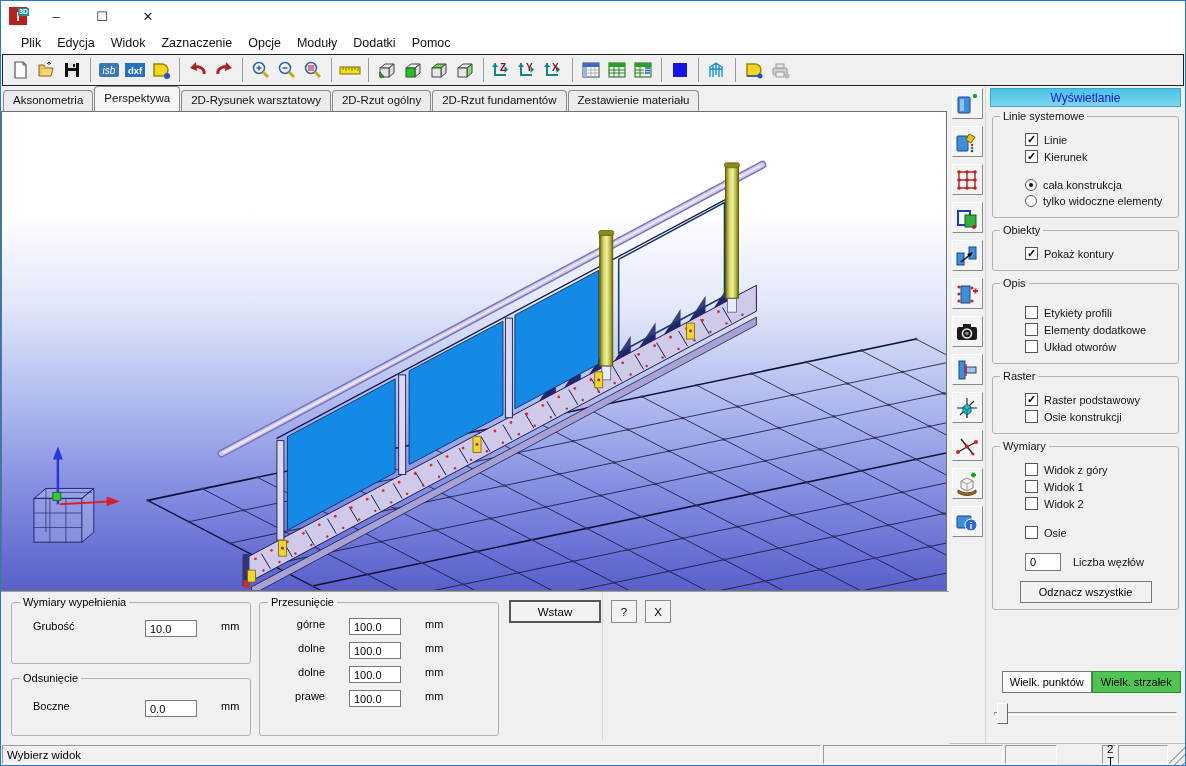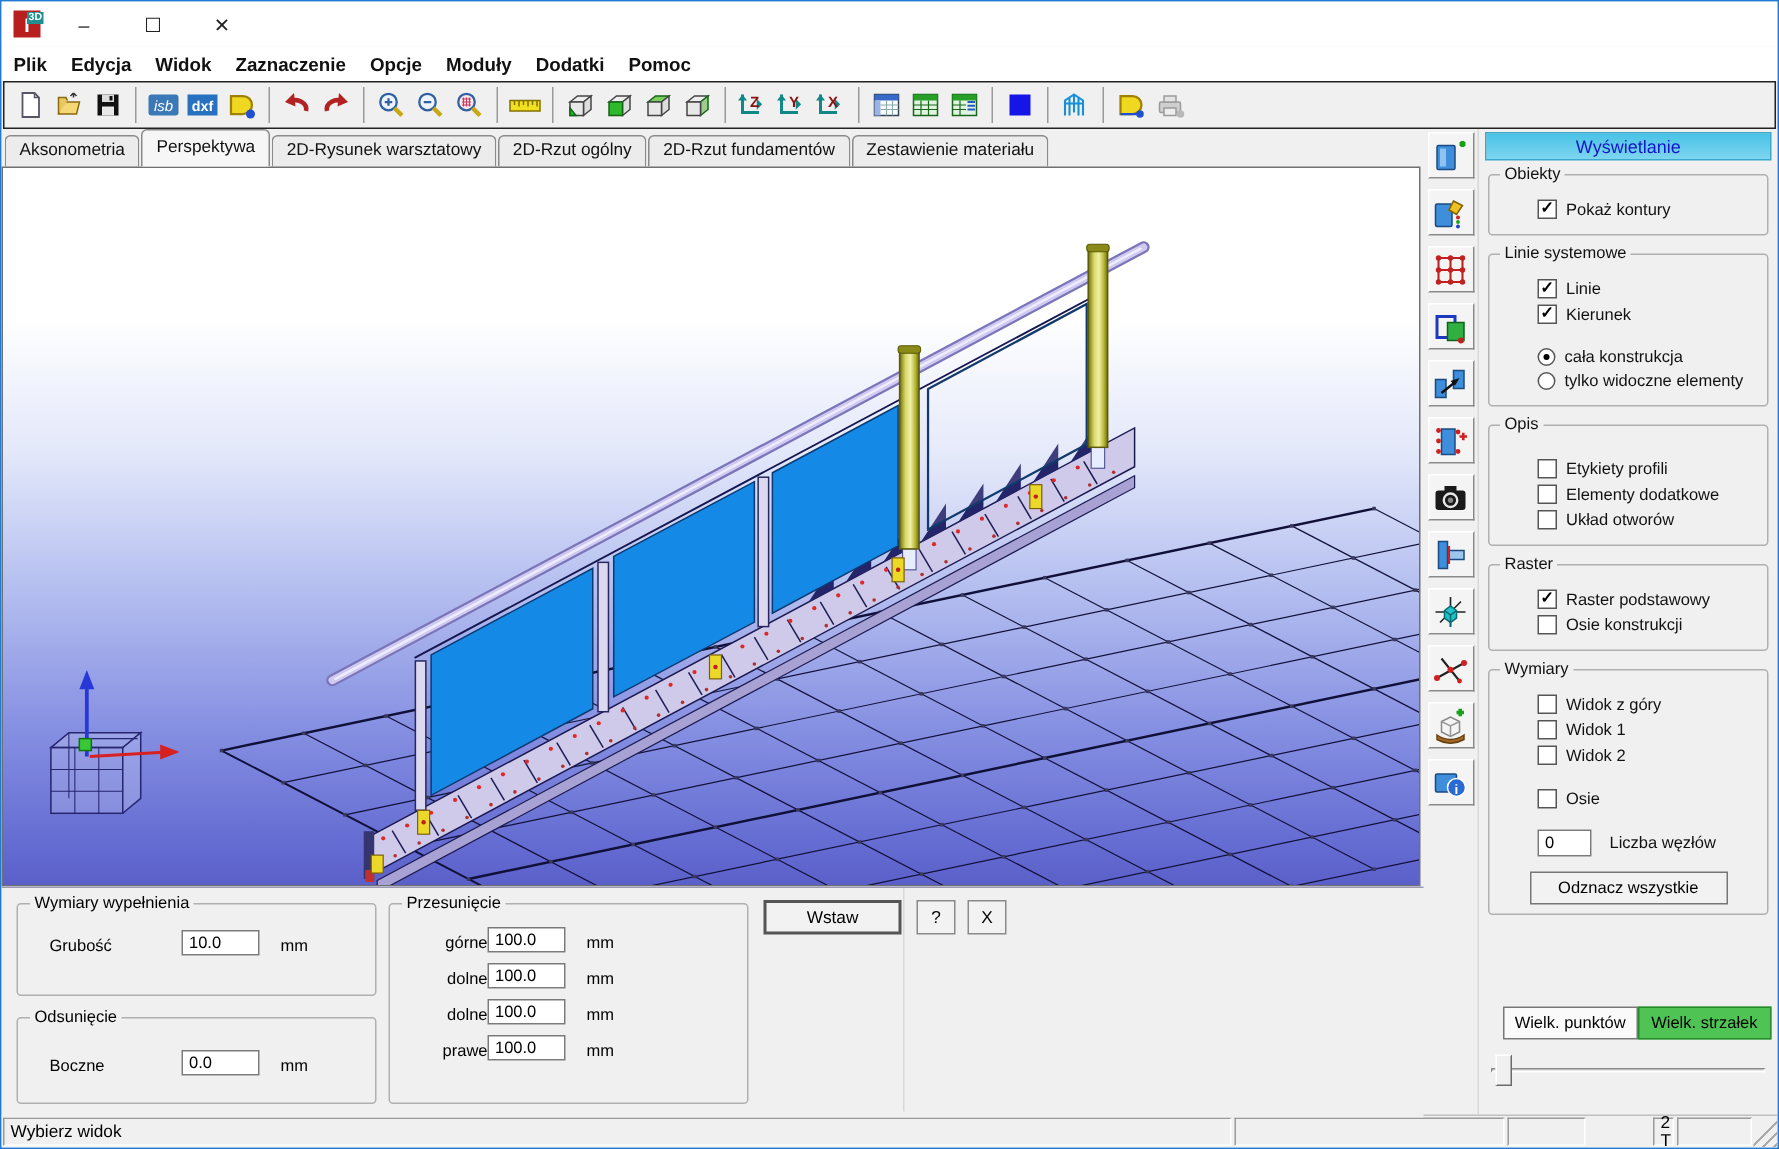--- a/index.html
+++ b/index.html
@@ -6,21 +6,21 @@
   *{box-sizing:border-box;font-family:"Liberation Sans",sans-serif;}
   .window{width:1186px;height:766px;background:#f0f0f0;border:1px solid #1e7ad4;display:flex;flex-direction:column;overflow:hidden;}
   
   .titlebar{height:30px;background:#ffffff;display:flex;align-items:center;padding:0 0 0 8px;flex:0 0 auto;}
   .appicon{width:18px;height:18px;position:relative;margin-right:6px;background:#b82020;display:flex;align-items:center;justify-content:center;color:#fff;font-weight:bold;font-size:13px;}
   .appicon .badge3d{position:absolute;right:-2px;top:1px;background:#1f8f8f;color:#fff;font-size:7px;padding:0 1px;line-height:8px;font-weight:bold;}
   .title-text{font-size:12px;color:#111;flex:1;}
   .winctl{display:flex;height:100%;}
   .winctl span{width:46px;display:flex;align-items:center;justify-content:center;font-size:13px;color:#222;cursor:default;}
   
-  .menubar{height:23px;background:#ffffff;display:flex;align-items:center;padding-left:0;flex:0 0 auto;font-weight:bold;}
+  .menubar{height:23px;background:#ffffff;display:flex;align-items:center;padding-left:12px;flex:0 0 auto;}
   .menubar span{padding:3px 8px;font-size:12.5px;color:#111;}
   
   .toolbar{height:32px;border:1px solid #222;margin:0 1px;background:#f0f0f0;display:flex;align-items:center;padding:0 4px;flex:0 0 auto;}
   .tbtn{width:26px;height:26px;display:flex;align-items:center;justify-content:center;}
   .tsep{width:1px;height:24px;background:#9a9a9a;margin:0 5px;}
   
   .main-row{flex:1;display:flex;min-height:0;}
   .leftcol{width:948px;display:flex;flex-direction:column;}
   .tabbar{height:25px;display:flex;align-items:flex-end;padding-left:2px;background:#f0f0f0;flex:0 0 auto;}
   .tab{border:1px solid #8a8a8a;border-bottom:none;border-radius:4px 4px 0 0;background:#ececec;padding:3px 9px 3px 9px;font-size:11.5px;margin-right:1px;color:#111;height:21px;white-space:nowrap;}
@@ -49,24 +49,24 @@
   .sizebtns .b1{flex:1;height:22px;background:#fafafa;border:1px solid #777;font-size:11px;}
   .sizebtns .b2{flex:1;height:22px;background:#4fc455;border:1px solid #2a8a2e;font-size:11px;}
   .slider{position:relative;height:22px;margin:0 4px;}
   .slider .groove{position:absolute;left:0;right:0;top:9px;height:3px;border:1px solid #8a8a8a;border-bottom-color:#fff;border-right-color:#fff;background:#e8e8e8;}
   .slider .handle{position:absolute;left:3px;top:0;width:11px;height:21px;background:#f0f0f0;border:1px solid;border-color:#fff #6a6a6a #6a6a6a #fff;}
   
   .bottompanel{height:154px;background:#f0f0f0;border-top:1px solid #9a9ab8;position:relative;padding:10px 0 0 10px;flex:0 0 auto;}
   .seam{position:absolute;left:601px;top:0;bottom:4px;width:1px;background:#d8d8d8;}
   .bgrp{position:absolute;border:1px solid #b0b0b0;border-radius:3px;}
   .bglabel{position:absolute;top:-7px;left:8px;background:#f0f0f0;padding:0 3px;font-size:11px;}
-  .frow{position:absolute;display:flex;align-items:flex-end;font-size:11px;}
+  .frow{position:absolute;display:flex;align-items:flex-start;font-size:11px;gap:24px;}
   .frow .lab{display:inline-block;text-align:right;}
   .frow input{width:52px;height:17px;border:1px solid #7a7a7a;font-size:11px;padding-left:4px;background:#fff;margin:0 0 0 0;}
-  .frow .unit{margin-left:14px;}
+  .frow .unit{}
   .btn{position:absolute;background:#f2f2f2;border:1px solid #8a8a8a;font-size:11.5px;text-align:center;}
   .btn.default{border:2px solid #555;}
   
   .statusbar{height:22px;border-top:1px solid #c0c0c0;display:flex;align-items:stretch;background:#f0f0f0;flex:0 0 auto;font-size:11.5px;}
   .scell{border:1px solid;border-color:#9a9a9a #ffffff #ffffff #9a9a9a;margin:1px;display:flex;align-items:center;padding:0 4px;}
   .scell.msg{flex:1;}
   .grip{width:16px;background:linear-gradient(135deg,transparent 0 50%,#aaa 50% 55%,transparent 55% 70%,#aaa 70% 75%,transparent 75% 90%,#aaa 90% 95%,transparent 95%);}
   svg text{font-family:"Liberation Sans",sans-serif;}
 </style>
 </head>
@@ -802,45 +802,45 @@
             <circle cx="16" cy="15" r="6" fill="#2a6ad4" stroke="#fff" stroke-width="1"></circle>
             <text x="16" y="19" font-size="9" font-weight="bold" fill="#fff" text-anchor="middle">i</text>
           </svg>
         </span>
     </div>
 
     <div class="rightpanel">
       <div class="panelhdr">Wyświetlanie</div>
 
       <div class="grp">
+        <span class="glabel">Linie systemowe</span>
+        <div class="cbrow">
+            <span class="cb checked"></span>
+            <span>Linie</span>
+          </div>
+        <div class="cbrow">
+            <span class="cb checked"></span>
+            <span>Kierunek</span>
+          </div>
+        <div style="height:8px;"></div>
+        <div class="cbrow">
+            <span class="rb on"></span>
+            <span>cała konstrukcja</span>
+          </div>
+        <div class="cbrow">
+            <span class="rb"></span>
+            <span>tylko widoczne elementy</span>
+          </div>
+      </div>
+
+      <div class="grp">
         <span class="glabel">Obiekty</span>
         <div class="cbrow">
             <span class="cb checked"></span>
             <span>Pokaż kontury</span>
-          </div>
-      </div>
-
-      <div class="grp">
-        <span class="glabel">Linie systemowe</span>
-        <div class="cbrow">
-            <span class="cb checked"></span>
-            <span>Linie</span>
-          </div>
-        <div class="cbrow">
-            <span class="cb checked"></span>
-            <span>Kierunek</span>
-          </div>
-        <div style="height:8px;"></div>
-        <div class="cbrow">
-            <span class="rb on"></span>
-            <span>cała konstrukcja</span>
-          </div>
-        <div class="cbrow">
-            <span class="rb"></span>
-            <span>tylko widoczne elementy</span>
           </div>
       </div>
 
       <div class="grp">
         <span class="glabel">Opis</span>
         <div style="height:6px;"></div>
         <div class="cbrow">
             <span class="cb"></span>
             <span>Etykiety profili</span>
           </div>

